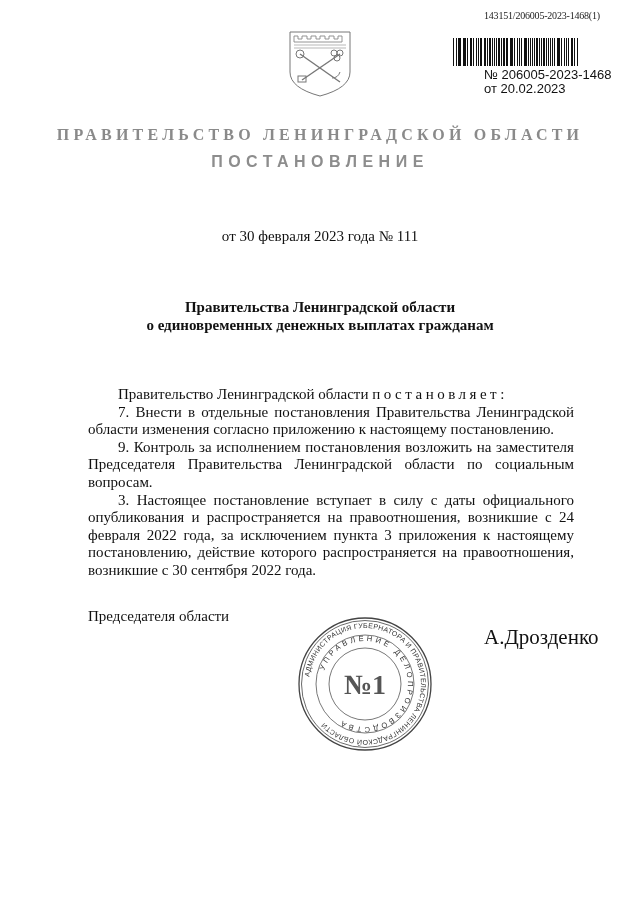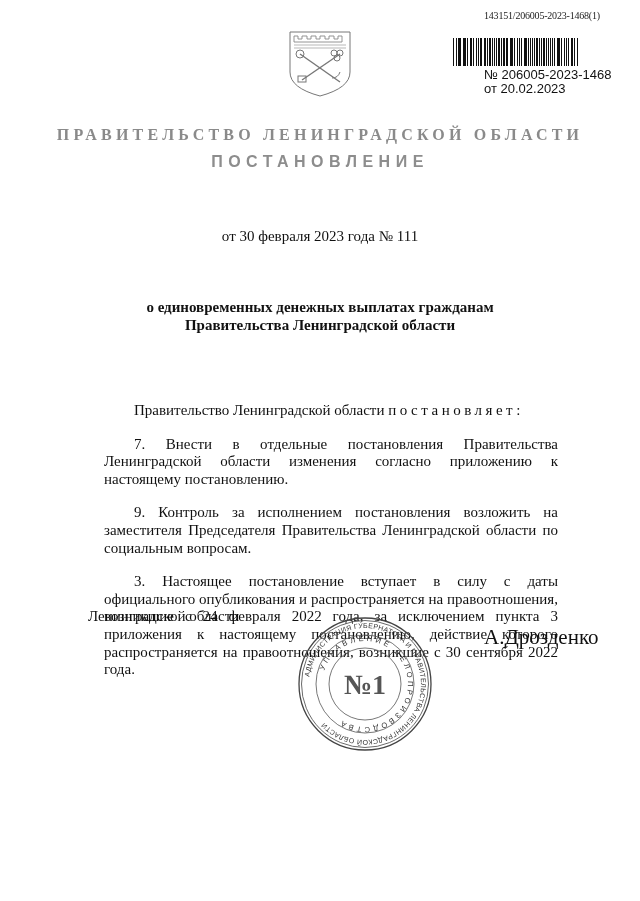--- a/index.html
+++ b/index.html
@@ -8,21 +8,21 @@
   .reg-top{left:484px;top:10px;font-size:10px;color:#222;font-family:"Liberation Serif",serif;letter-spacing:-0.2px;}
   .barcode{left:453px;top:38px;width:126px;height:28px;display:flex;align-items:stretch;}
   .barcode span{display:block;background:#111;height:100%;}
   .reg-num{left:484px;top:68px;font-family:"Liberation Sans",sans-serif;font-size:13px;line-height:14px;color:#111;}
   .emblem{left:284px;top:28px;width:72px;height:70px;}
   .gov-title{left:0;width:640px;top:126px;text-align:center;font-size:16px;letter-spacing:4.2px;color:#8a8a8a;font-weight:bold;}
   .doc-type{left:0;width:640px;top:153px;text-align:center;font-size:16px;letter-spacing:5.5px;color:#8d8d8d;font-family:"Liberation Sans",sans-serif;font-weight:bold;}
   .date-line{left:0;width:640px;top:228px;text-align:center;font-size:15px;}
   .subject{left:0;width:640px;top:298px;text-align:center;font-size:15px;font-weight:bold;line-height:18px;}
   .body{left:88px;width:486px;top:386px;font-size:15px;line-height:17.6px;text-align:justify;}
-  .body p{margin:16px;text-indent:30px;}
+  .body p{margin:0;text-indent:30px;}
   .sp{letter-spacing:3.5px;}
   .sig-left{left:88px;top:607px;font-size:15px;line-height:18px;}
   .sig-right{left:484px;top:625px;font-size:21px;}
   .stamp{left:297px;top:616px;width:136px;height:136px;}
 </style>
 </head>
 <body>
 
 <div class="abs reg-top">143151/206005-2023-1468(1)</div>
 <div class="abs barcode" id="barcode">
@@ -102,33 +102,33 @@
   <rect x="14" y="48" width="8" height="6" fill="none" stroke="#777"></rect>
   <path d="M48 50 q6 0 8 -6" fill="none" stroke="#777"></path>
 </svg>
 
 <div class="abs gov-title">ПРАВИТЕЛЬСТВО ЛЕНИНГРАДСКОЙ ОБЛАСТИ</div>
 <div class="abs doc-type">ПОСТАНОВЛЕНИЕ</div>
 
 <div class="abs date-line">от 30 февраля 2023 года № 111</div>
 
 <div class="abs subject">
+  <div>Правительства Ленинградской области</div>
   <div>о единовременных денежных выплатах гражданам</div>
-  <div>Правительства Ленинградской области</div>
 </div>
 
 <div class="abs body">
   <p><span>Правительство Ленинградской области </span><span class="sp">постановляет:</span></p>
   <p>7. Внести в отдельные постановления Правительства Ленинградской области изменения согласно приложению к настоящему постановлению.</p>
   <p>9. Контроль за исполнением постановления возложить на заместителя Председателя Правительства Ленинградской области по социальным вопросам.</p>
   <p>3. Настоящее постановление вступает в силу с даты официального опубликования и распространяется на правоотношения, возникшие с 24 февраля 2022 года, за исключением пункта 3 приложения к настоящему постановлению, действие которого распространяется на правоотношения, возникшие с 30 сентября 2022 года.</p>
 </div>
 
 <div class="abs sig-left">
-  <div>Ленинградской области</div>
+  <div>Председателя области</div>
 </div>
 <div class="abs sig-right">А.Дрозденко</div>
 
 <svg class="abs stamp" viewBox="0 0 136 136">
   <defs>
     <path id="outerArc" d="M68 68 m-56 0 a56 56 0 1 1 112 0 a56 56 0 1 1 -112 0"></path>
     <path id="innerArc" d="M68 68 m-43 0 a43 43 0 1 1 86 0 a43 43 0 1 1 -86 0"></path>
   </defs>
   <circle cx="68" cy="68" r="66" fill="none" stroke="#444" stroke-width="1.3"></circle>
   <circle cx="68" cy="68" r="63.5" fill="none" stroke="#444" stroke-width="0.8"></circle>

